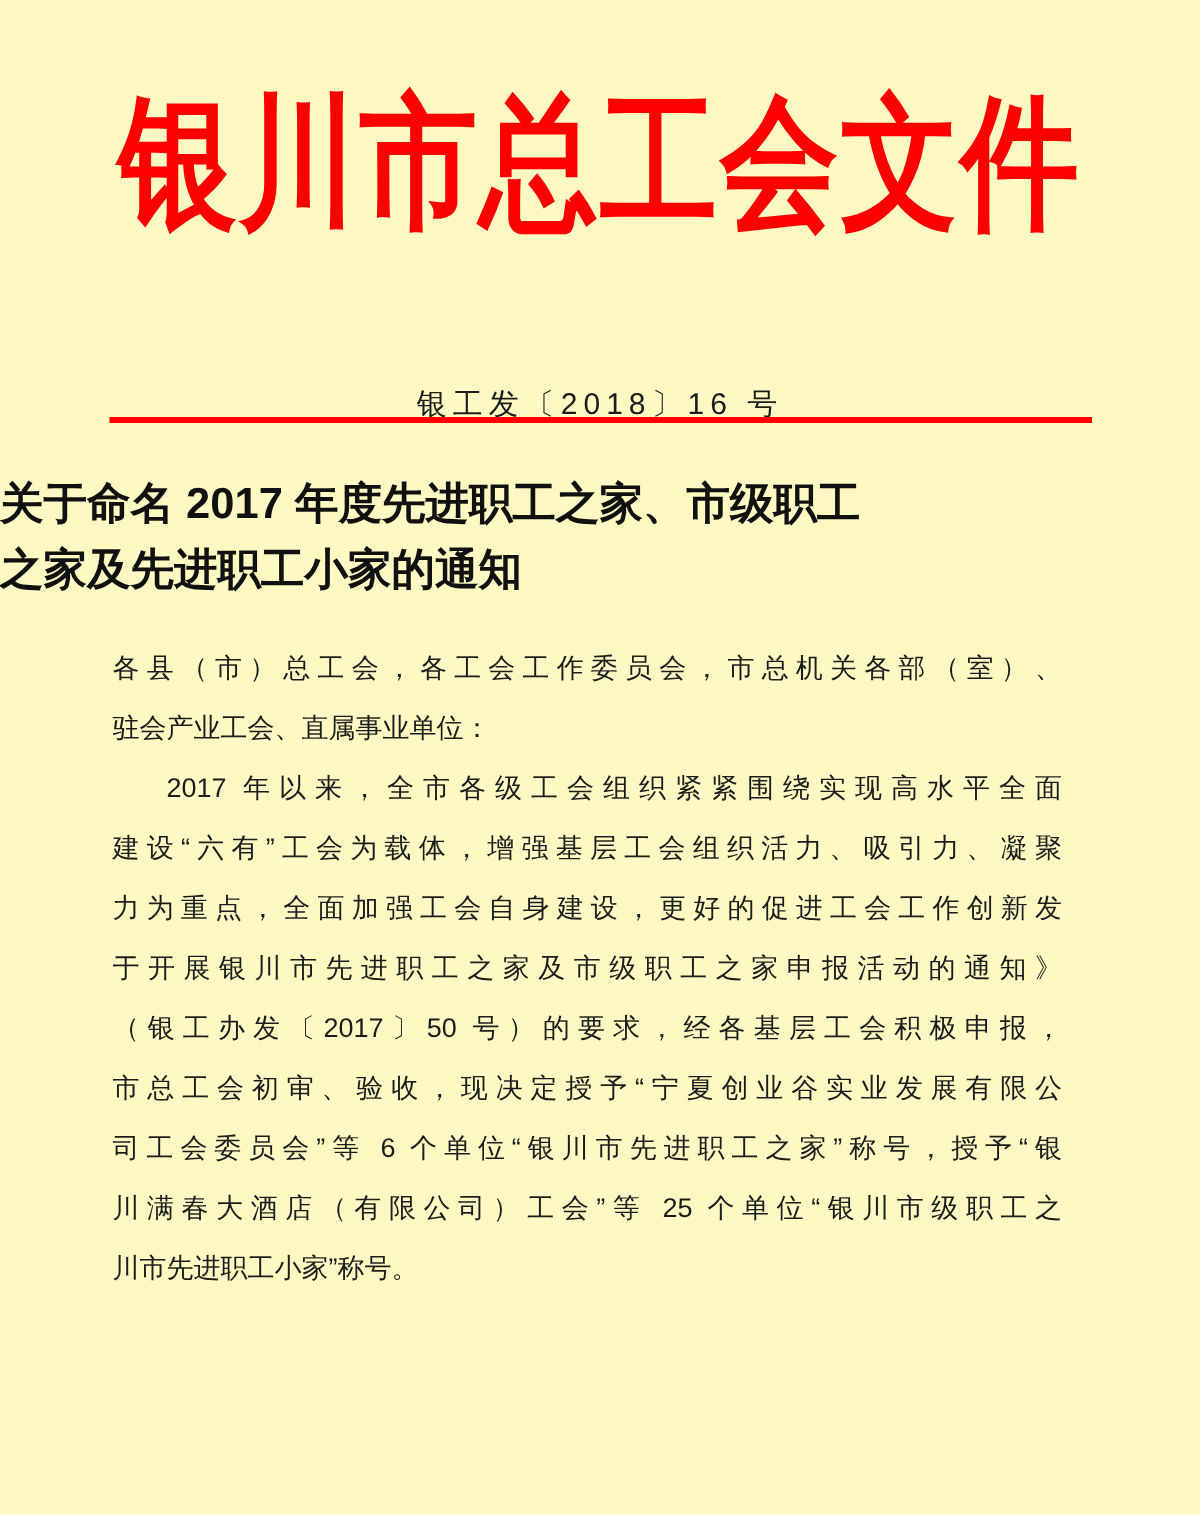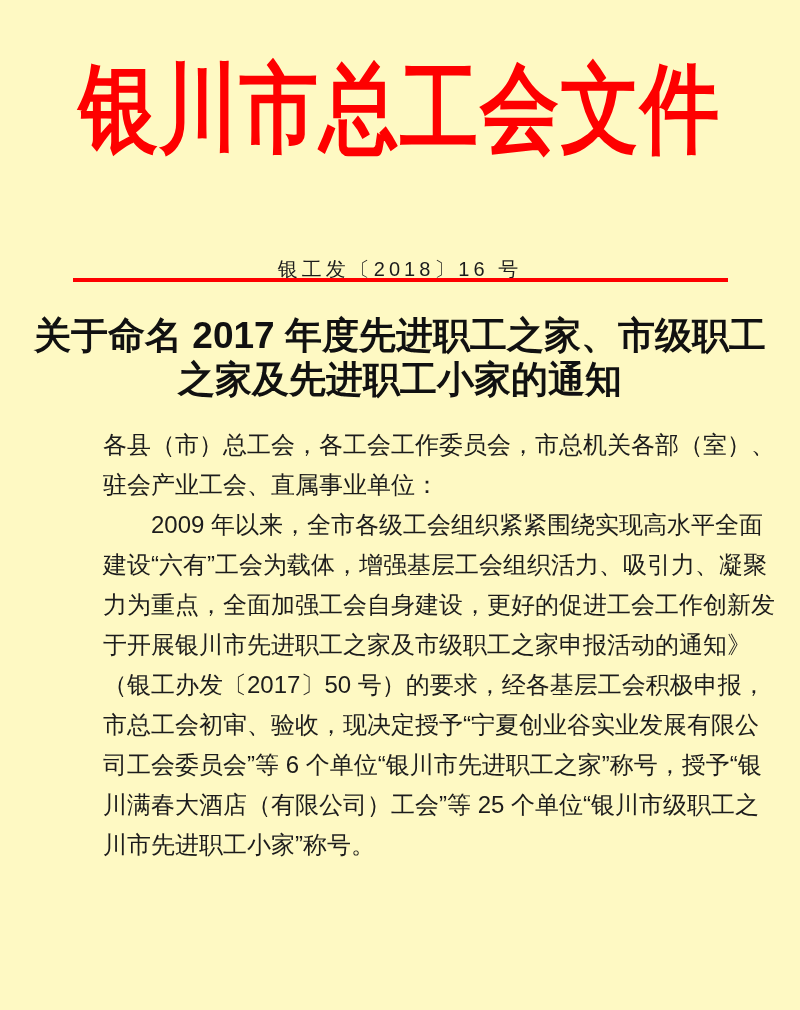--- a/index.html
+++ b/index.html
@@ -53,33 +53,32 @@
     width: 655px;
     height: 4px;
     background: #fe0000;
   }
   
   .doc-title {
     position: absolute;
     top: 314px;
     left: 0;
     width: 100%;
-    text-align: center;
-    font-size: 37px;
+    font-size: 29px;
     font-weight: bold;
     line-height: 44px;
     color: #111111;
   }
   
   .body-text {
     position: absolute;
     top: 425px;
-    left: 103px;
+    left: 75px;
     width: 633px;
-    font-size: 24px;
+    font-size: 18px;
     line-height: 40px;
     color: #1c1c1c;
   }
   .body-line {
     text-align: justify;
     text-align-last: justify;
     white-space: nowrap;
   }
   .body-line.para-end {
     text-align-last: left;
@@ -102,21 +101,21 @@
   <div class="red-line"></div>
 
   <div class="doc-title">
     <div>关于命名 2017 年度先进职工之家、市级职工</div>
     <div>之家及先进职工小家的通知</div>
   </div>
 
   <div class="body-text">
     <div class="body-line">各县（市）总工会，各工会工作委员会，市总机关各部（室）、</div>
     <div class="body-line para-end">驻会产业工会、直属事业单位：</div>
-    <div class="body-line indent">2009 年以来，全市各级工会组织紧紧围绕实现高水平全面</div>
+    <div class="body-line indent">2017 年以来，全市各级工会组织紧紧围绕实现高水平全面</div>
     <div class="body-line">建设“六有”工会为载体，增强基层工会组织活力、吸引力、凝聚</div>
     <div class="body-line">力为重点，全面加强工会自身建设，更好的促进工会工作创新发</div>
     <div class="body-line">于开展银川市先进职工之家及市级职工之家申报活动的通知》</div>
     <div class="body-line">（银工办发〔2017〕50 号）的要求，经各基层工会积极申报，</div>
     <div class="body-line">市总工会初审、验收，现决定授予“宁夏创业谷实业发展有限公</div>
     <div class="body-line">司工会委员会”等 6 个单位“银川市先进职工之家”称号，授予“银</div>
     <div class="body-line">川满春大酒店（有限公司）工会”等 25 个单位“银川市级职工之</div>
     <div class="body-line para-end">川市先进职工小家”称号。</div>
   </div>
 

